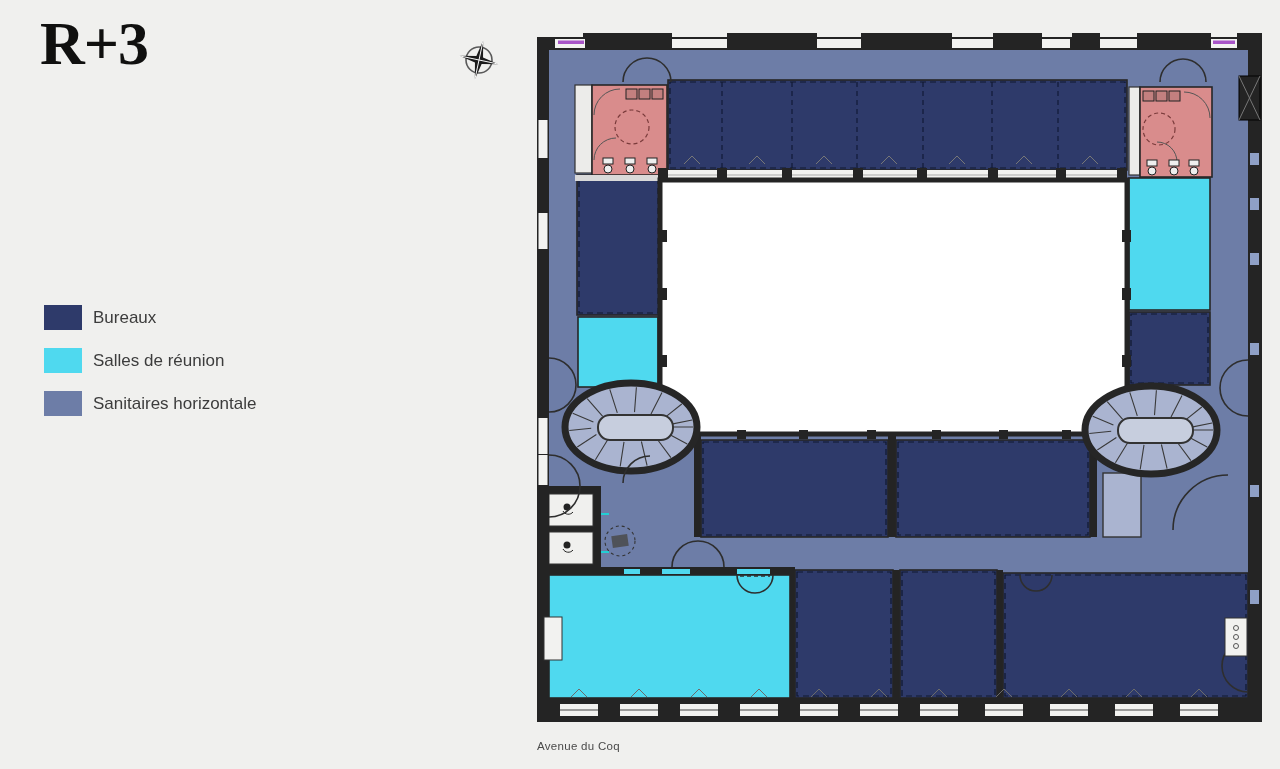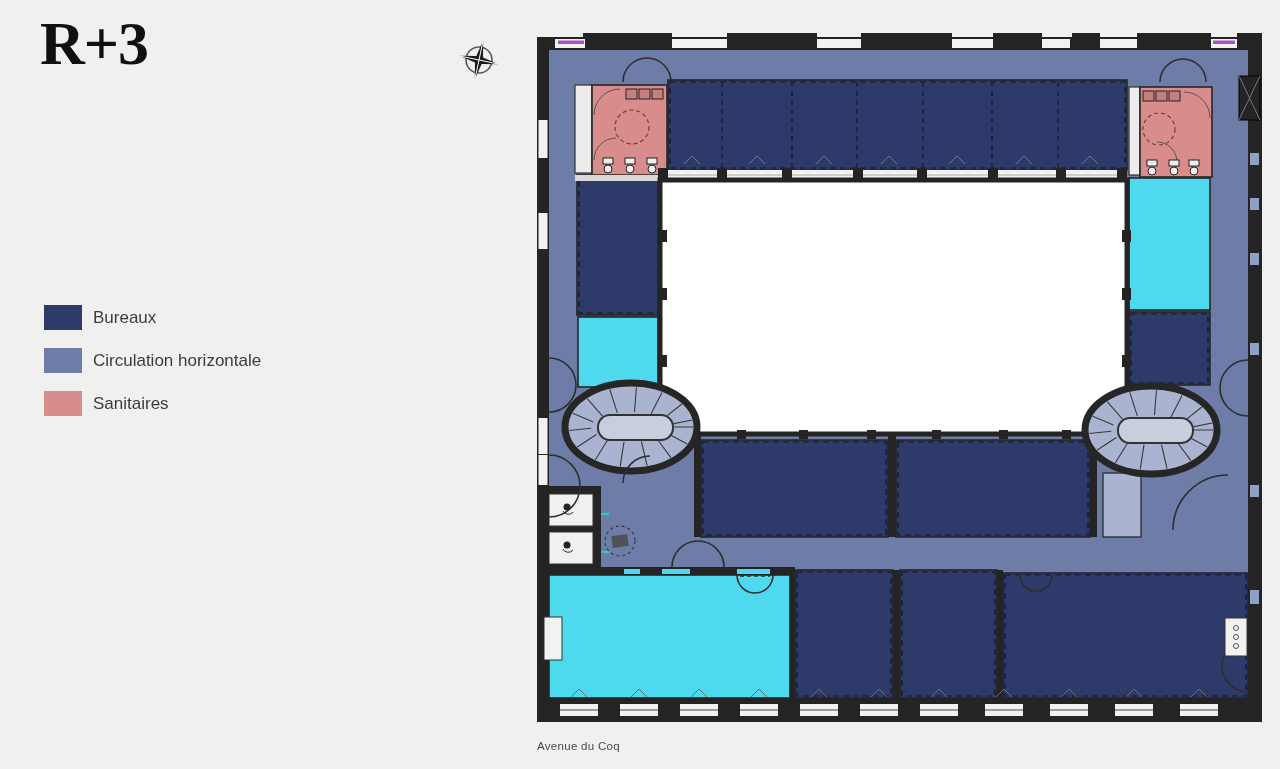--- a/index.html
+++ b/index.html
@@ -49,26 +49,26 @@
     <path d="M22,2 L22,42 M2,22 L42,22" stroke="#ffffff" stroke-width="0.9"></path>
   </g>
 </svg>
 
 <div class="legend">
   <div class="lg-row">
     <span class="sw" style="background: rgb(46, 58, 106);"></span>
     <span class="lg-label">Bureaux</span>
   </div>
   <div class="lg-row">
-    <span class="sw" style="background: rgb(109, 125, 167);"></span>
-    <span class="lg-label">Circulation horizontale</span>
+    <span class="sw" style="background: rgb(79, 217, 239);"></span>
+    <span class="lg-label">Salles de réunion</span>
   </div>
   <div class="lg-row">
-    <span class="sw" style="background: rgb(217, 140, 140);"></span>
-    <span class="lg-label">Sanitaires</span>
+    <span class="sw" style="background: rgb(109, 125, 167);"></span>
+    <span class="lg-label">Sanitaires horizontale</span>
   </div>
 </div>
 
 <svg class="plan-wrap" viewBox="0 0 725 695">
 
   <rect x="12" y="20" width="699" height="648" class="f-ch"></rect>
 
   <g>
 
     <rect x="131" y="50" width="459" height="90" class="f-bur rmstroke"></rect>

